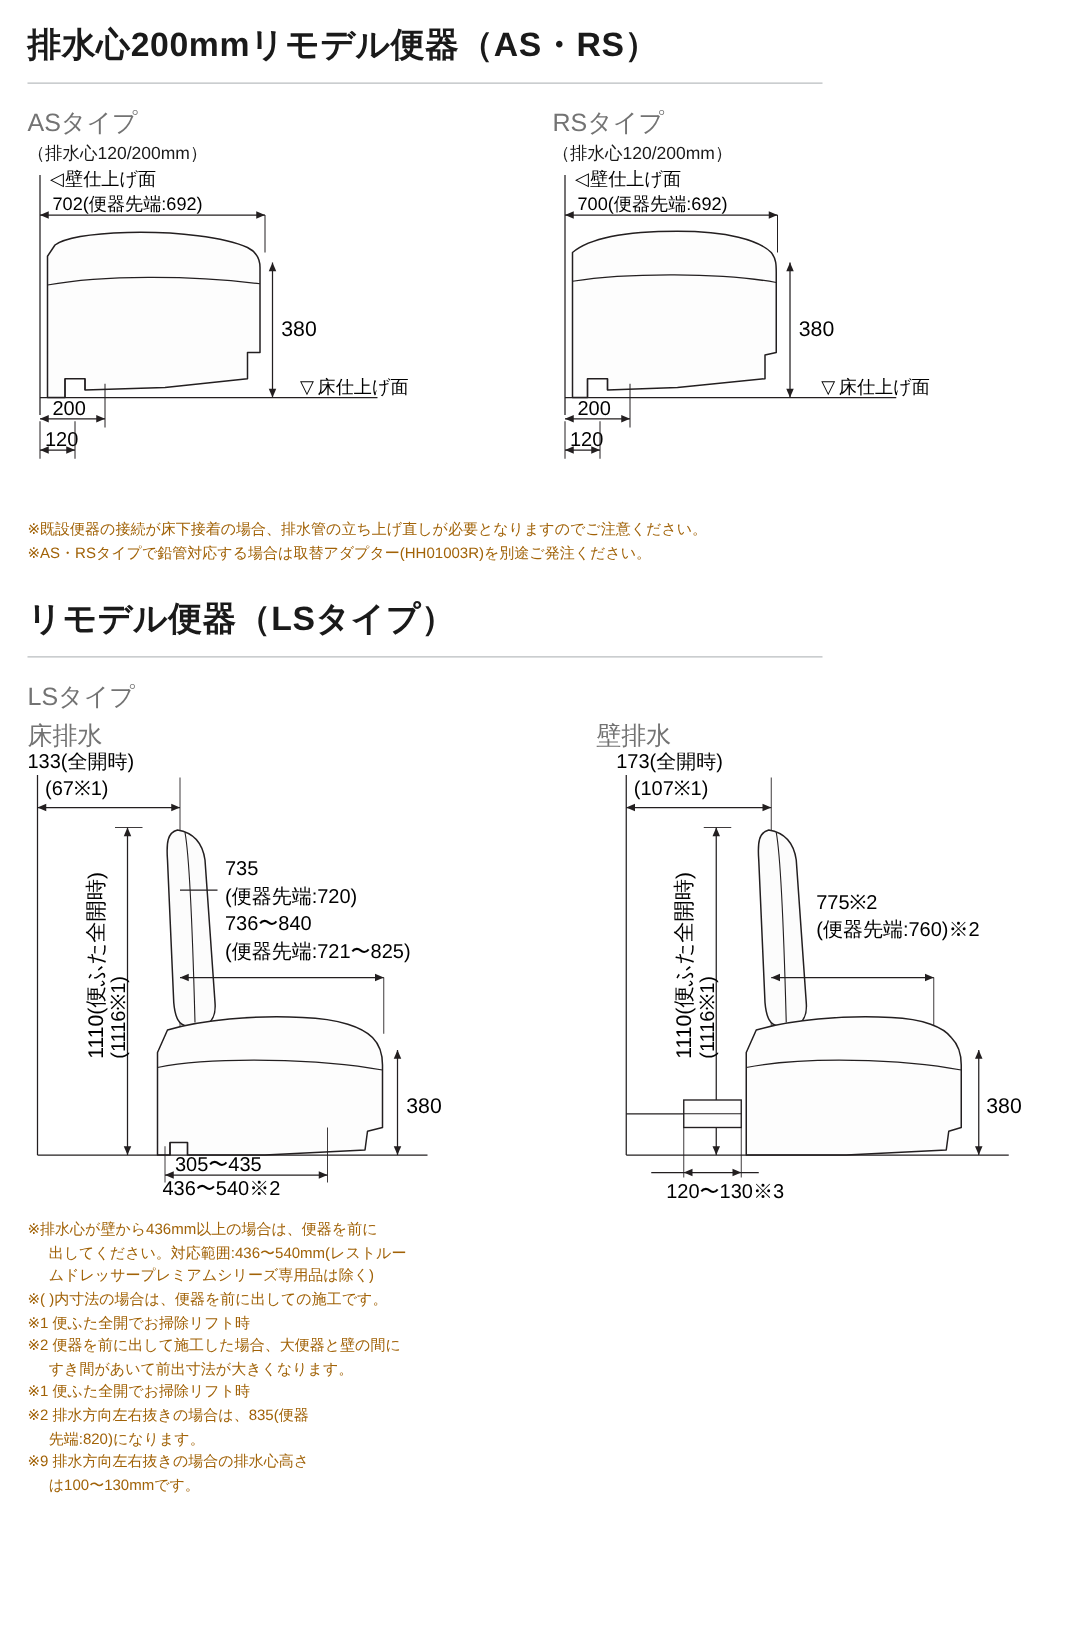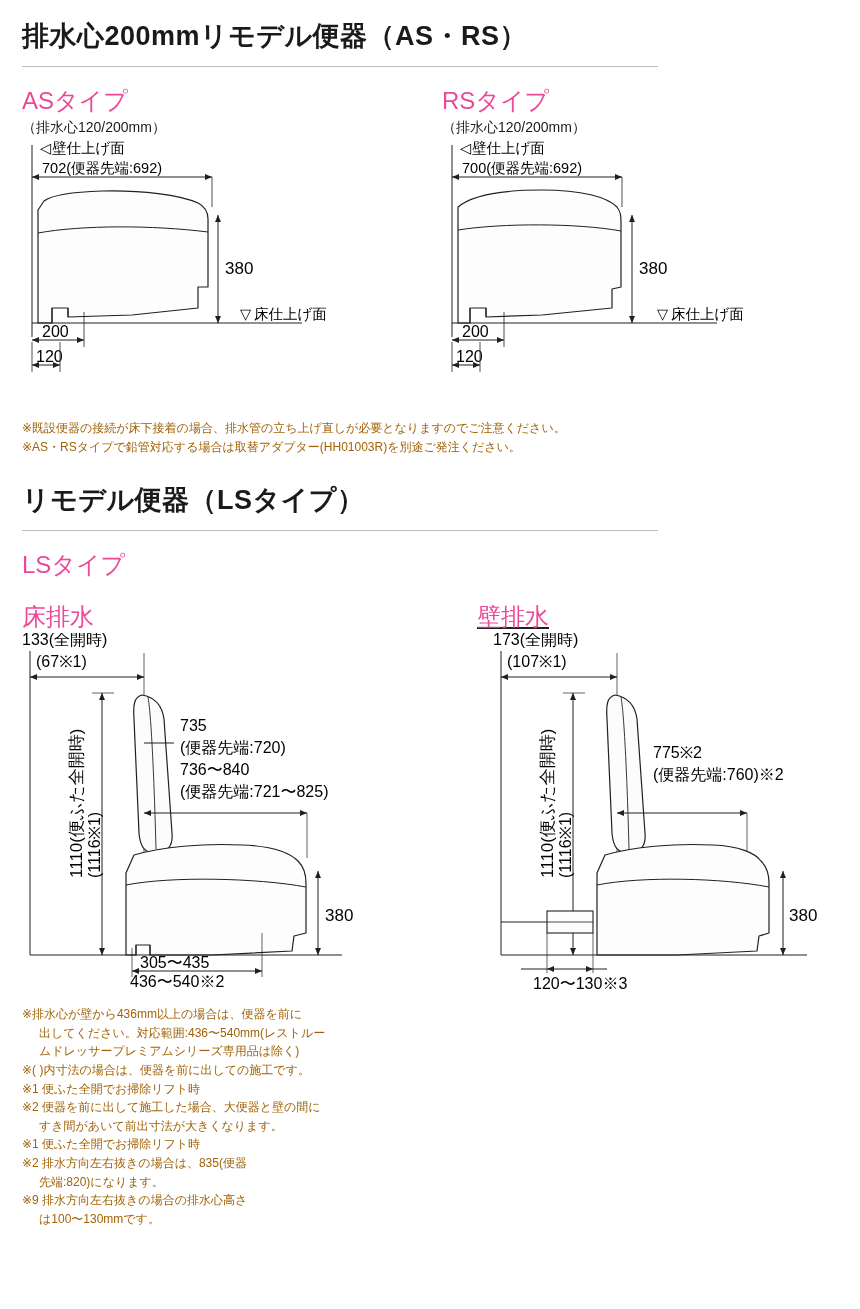--- a/index.html
+++ b/index.html
@@ -22,21 +22,21 @@
     padding-top: 18px;
     padding-bottom: 12px;
   }
   .rule {
     border: none;
     border-top: 1px solid #b9bdc0;
     margin: 0 0 0 0;
   }
 
   
-  .type-label { font-size: 24px; font-weight: normal; color: #ec4899; }
+  .type-label { font-size: 20px; font-weight: normal; color: #737373; }
   .type-sub { font-size: 14px; color: #1a1a1a; margin-top: 2px; }
 
   .two-col { display: flex; }
   .col { position: relative; }
 
   
   .note { font-size: 12px; line-height: 1.55; color: #a16207; }
   .note-indent { padding-left: 17px; display: block; }
 
   .notes-block { margin-top: 6px; }
@@ -157,21 +157,21 @@
       <div class="note">※AS・RSタイプで鉛管対応する場合は取替アダプター(HH01003R)を別途ご発注ください。</div>
     </div>
   </div>
 
   <div style="margin-top:22px;">
     <div class="section-title" style="padding-top:4px;">リモデル便器（LSタイプ）</div>
     <hr class="rule">
 
     <div class="type-label" style="margin-top:18px;">LSタイプ</div>
 
-    <div class="two-col" style="margin-top:20px;">
+    <div class="two-col" style="margin-top:4px;">
 
       <div class="col" style="width:460px;">
         <div class="type-label">床排水</div>
 
         <svg width="455" height="370" viewBox="0 0 455 370">
 
           <line x1="8" y1="18" x2="8" y2="322" stroke="#231f20" stroke-width="1"></line>
 
           <text x="0" y="12" font-size="16" font-family="Liberation Sans, sans-serif">133(全開時)</text>
           <text x="14" y="34" font-size="16" font-family="Liberation Sans, sans-serif">(67※1)</text>
@@ -219,21 +219,21 @@
           <line x1="110" y1="338" x2="240" y2="338" stroke="#231f20" stroke-width="1"></line>
           <polygon points="110,338 117,335 117,341" fill="#231f20"></polygon>
           <polygon points="240,338 233,335 233,341" fill="#231f20"></polygon>
           <text x="118" y="335" font-size="16" font-family="Liberation Sans, sans-serif">305〜435</text>
           <text x="108" y="354" font-size="16" font-family="Liberation Sans, sans-serif">436〜540※2</text>
           <line x1="110" y1="315" x2="110" y2="344" stroke="#231f20" stroke-width="0.7"></line>
           <line x1="240" y1="300" x2="240" y2="344" stroke="#231f20" stroke-width="0.7"></line>
         </svg>
       </div>
 
-      <div class="col" style="width:360px;text-decoration:underline;">
+      <div class="col" style="width:360px;">
         <div class="type-label">壁排水</div>
 
         <svg width="360" height="370" viewBox="0 0 360 370">
           <line x1="24" y1="18" x2="24" y2="322" stroke="#231f20" stroke-width="1"></line>
 
           <text x="16" y="12" font-size="16" font-family="Liberation Sans, sans-serif">173(全開時)</text>
           <text x="30" y="34" font-size="16" font-family="Liberation Sans, sans-serif">(107※1)</text>
 
           <line x1="24" y1="44" x2="140" y2="44" stroke="#231f20" stroke-width="1"></line>
           <polygon points="24,44 31,41 31,47" fill="#231f20"></polygon>

